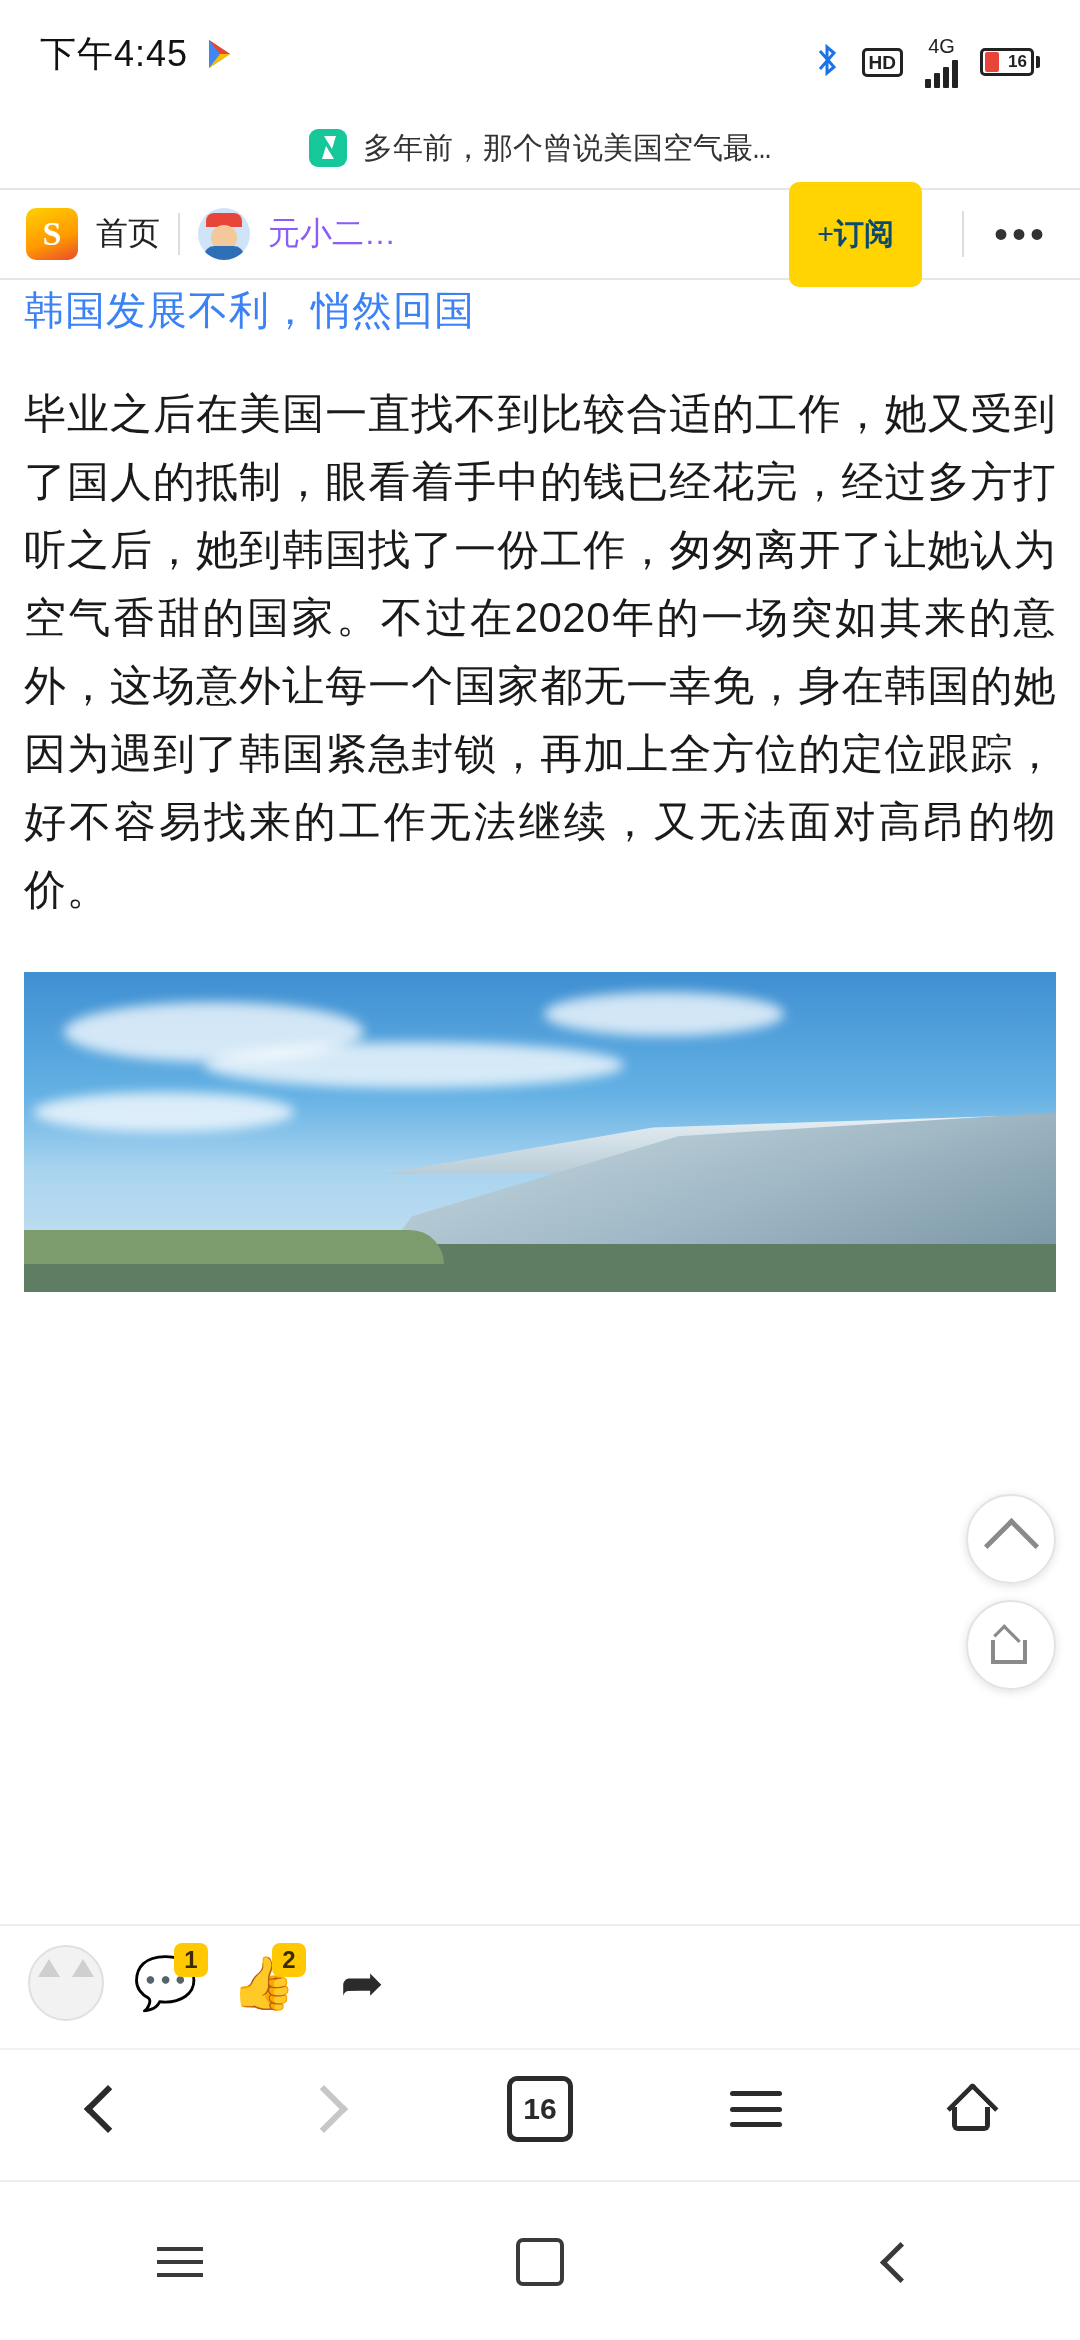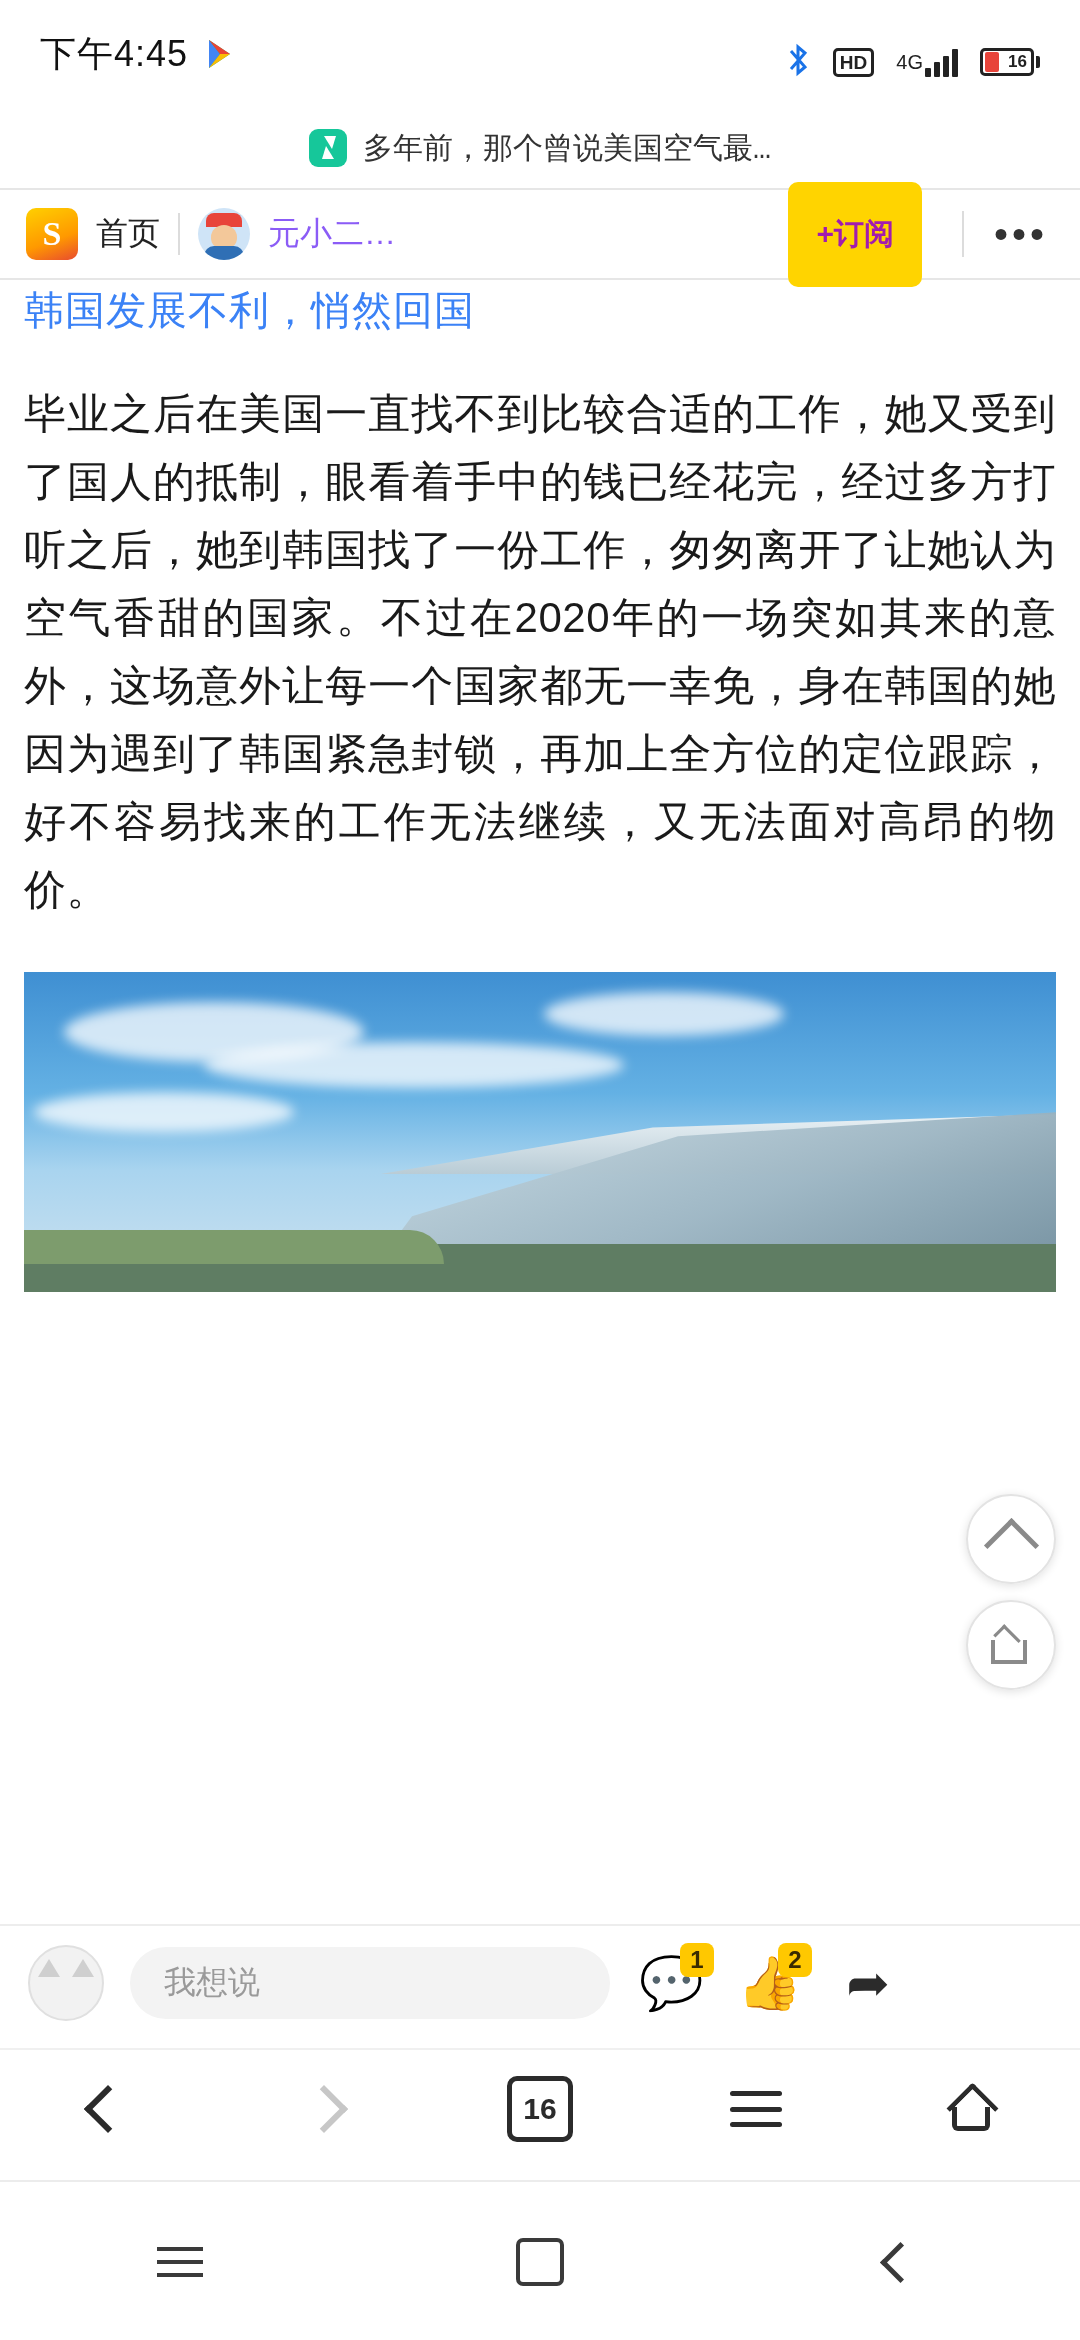--- a/index.html
+++ b/index.html
@@ -56,21 +56,21 @@
     color: #222;
   }
   .net-type {
     font-size: 20px;
     color: #222;
     line-height: 20px;
     text-align: center;
   }
   .signal-group {
     display: flex;
-    flex-direction: row;
+    flex-direction: column;
     align-items: center;
     gap: 2px;
   }
   .bars {
     display: flex;
     align-items: flex-end;
     gap: 3px;
     height: 30px;
   }
   .bars i {
@@ -235,27 +235,27 @@
     font-size: 32px;
     color: #8b5cf6;
     max-width: 250px;
     overflow: hidden;
     text-overflow: ellipsis;
     white-space: nowrap;
   }
   .subscribe-btn {
     margin-left: auto;
     background: #ffd400;
-    color: #a21caf;
+    color: #0c4a6e;
     font-size: 30px;
     font-weight: bold;
     border: none;
     border-radius: 10px;
     padding: 32px 28px;
-    font-family: Liberation Sans, sans-serif;
+    font-family: Liberation Serif, serif;
   }
   .more-sep {
     width: 2px;
     height: 46px;
     background: #dcdcdc;
     margin: 0 12px 0 22px;
   }
   .more-dots {
     font-size: 40px;
     color: #333;
@@ -657,21 +657,20 @@
 
 <div class="fab fab-up">
   <span class="chev-up"></span>
 </div>
 <div class="fab fab-home">
   <span class="home-glyph"></span>
 </div>
 
 <div class="commentbar">
   <span class="cat-avatar"></span>
-  <div class="comment-input">我想说</div>
   <div class="action">
     <span class="glyph">💬</span>
     <span class="badge">1</span>
   </div>
   <div class="action">
     <span class="glyph">👍</span>
     <span class="badge">2</span>
   </div>
   <div class="action">
     <span class="glyph">➦</span>

